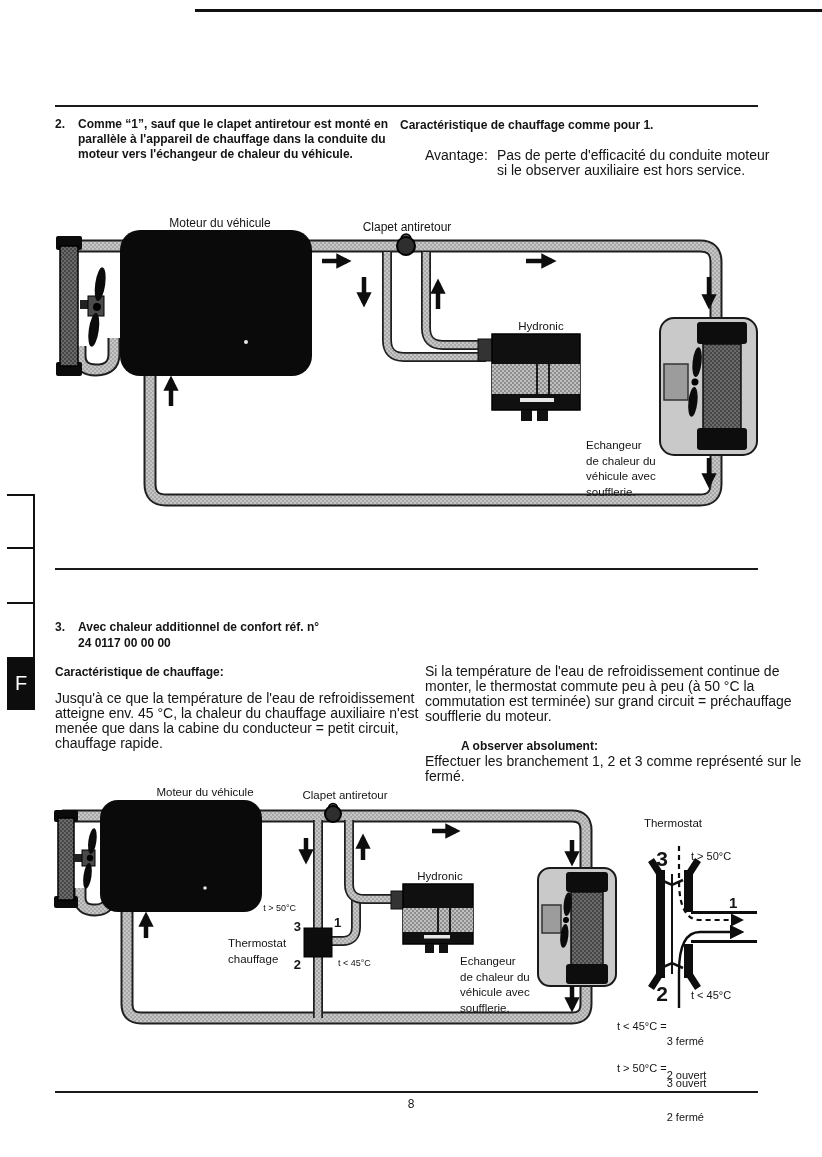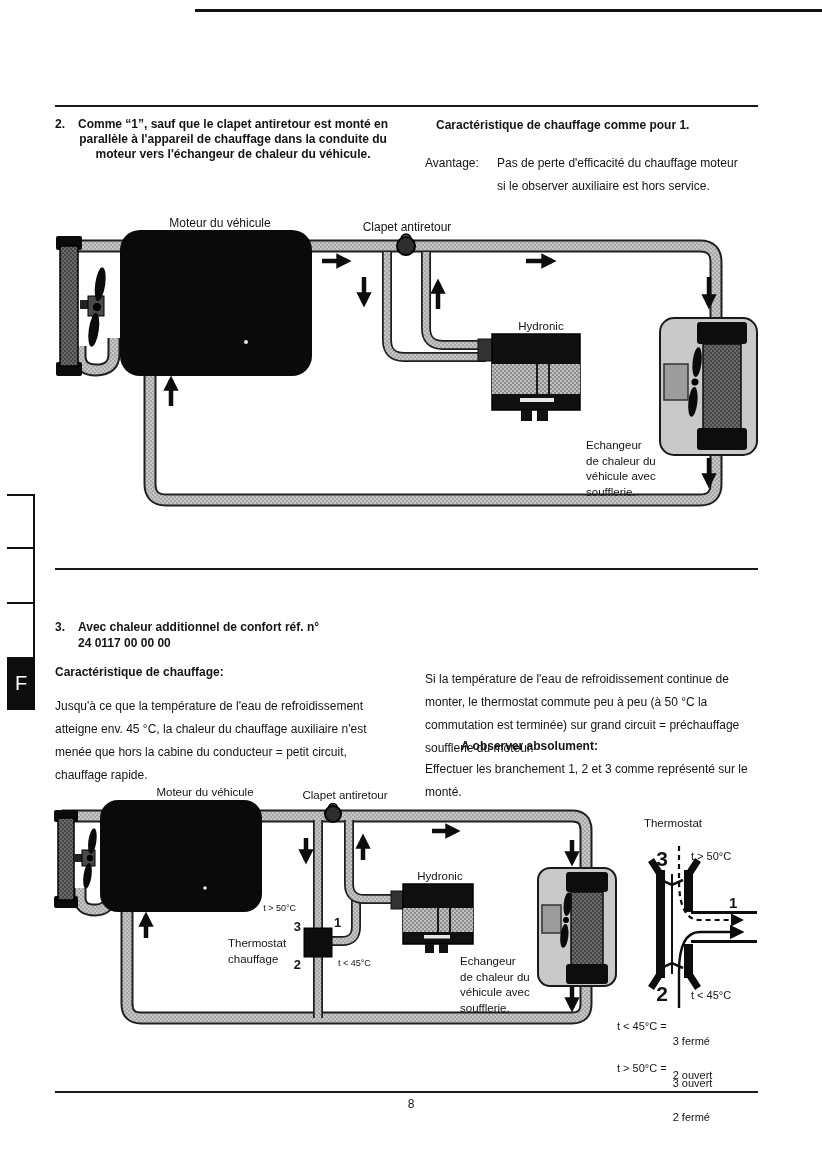--- a/index.html
+++ b/index.html
@@ -1,39 +1,39 @@
 <!DOCTYPE html>
 <html><head>
 <meta charset="utf-8">
 <style>
   html,body{margin:0;padding:0;background:#e8e8e8;}
   .page{position:relative;width:822px;height:1157px;background:#ffffff;
         font-family:"Liberation Sans",sans-serif;color:#141414;overflow:hidden;}
   .abs{position:absolute;}
   .rule{position:absolute;background:#1a1a1a;height:2px;}
-  .ln{height:15px;font-size:12px;line-height:15px;white-space:nowrap;margin-top:8px;}
+  .ln{height:15px;font-size:14px;line-height:15px;white-space:nowrap;}
   .lnb{height:15px;font-size:12px;line-height:15px;font-weight:bold;white-space:nowrap;}
   .ln16{height:16px;font-size:12px;line-height:16px;font-weight:bold;white-space:nowrap;}
   svg.dia{position:absolute;}
   svg text{font-family:"Liberation Sans",sans-serif;fill:#141414;}
   .dlabel{font-size:11.5px;}
   .dlabel12{font-size:12px;}
   .tsm{font-size:9px;}
   .tnum{font-size:13px;font-weight:bold;}
   .tbig{font-size:21px;font-weight:600;}
   .t11{font-size:11px;}
   .t15{font-size:15px;font-weight:600;}
   .po{fill:none;stroke:#1f1f1f;stroke-width:13;stroke-linejoin:round;}
   .pi{fill:none;stroke-width:9;stroke-linejoin:round;}
   .po2{fill:none;stroke:#1f1f1f;stroke-width:10;stroke-linejoin:round;}
   .pi2{fill:none;stroke-width:6.5;stroke-linejoin:round;}
   .arr{stroke:#0d0d0d;stroke-width:4.5;fill:none;}
   .flow{fill:none;stroke:#0d0d0d;}
   .wall{stroke:#0d0d0d;stroke-width:7;}
-  .eq{position:absolute;display:flex;gap:6px;font-size:11px;color:#141414;}
+  .eq{position:absolute;display:flex;gap:0;font-size:11px;color:#141414;}
   .eq .lhs{margin-top:6px;white-space:nowrap;}
   .eq .stack div{height:13px;line-height:13px;white-space:nowrap;margin-top:21px;}
   .ruler-line{position:absolute;background:#111;}
   .ftab{position:absolute;background:#0d0d0d;color:#fff;text-align:center;
         font-size:20px;line-height:53px;}
   .pagenum{position:absolute;left:0;right:0;text-align:center;font-size:12px;}
 </style>
 </head>
 <body>
 
@@ -45,29 +45,29 @@
   <div class="rule" style="left:55px;top:568px;width:703px;"></div>
   <div class="rule" style="left:55px;top:1091px;width:703px;"></div>
 
   <div class="ruler-line" style="left:33px;top:494px;width:2px;height:216px;"></div>
   <div class="ruler-line" style="left:7px;top:494px;width:28px;height:2px;"></div>
   <div class="ruler-line" style="left:7px;top:547px;width:28px;height:2px;"></div>
   <div class="ruler-line" style="left:7px;top:602px;width:28px;height:2px;"></div>
   <div class="ftab" style="left:7px;top:657px;width:28px;height:53px;"><span>F</span></div>
 
   <div class="abs lnb" style="left:55px;top:117px;">2.</div>
-  <div class="abs" style="left:78px;top:117px;text-align:center;">
+  <div class="abs" style="left:78px;top:117px;">
     <div class="lnb">Comme “1”, sauf que le clapet antiretour est monté en</div>
     <div class="lnb">parallèle à l'appareil de chauffage dans la conduite du</div>
     <div class="lnb">moteur vers l'échangeur de chaleur du véhicule.</div>
   </div>
-  <div class="abs lnb" style="left:436px;top:118px;text-align:center;">Caractéristique de chauffage comme pour 1.</div>
+  <div class="abs lnb" style="left:400px;top:118px;text-align:center;">Caractéristique de chauffage comme pour 1.</div>
   <div class="abs ln" style="left:425px;top:148px;">Avantage:</div>
   <div class="abs" style="left:497px;top:148px;">
-    <div class="ln">Pas de perte d'efficacité du chauffage moteur</div>
+    <div class="ln">Pas de perte d'efficacité du conduite moteur</div>
     <div class="ln">si le observer auxiliaire est hors service.</div>
   </div>
 
   <svg class="dia" style="left:40px;top:198px;" width="740" height="330" viewBox="40 198 740 330">
     <defs>
       <pattern id="pp1" width="4" height="4" patternUnits="userSpaceOnUse">
         <rect width="4" height="4" fill="#a8a8a8"></rect>
           <rect width="2" height="2" fill="#c6c6c6"></rect>
           <rect x="2" y="2" width="2" height="2" fill="#c6c6c6"></rect>
       </pattern>
@@ -171,33 +171,33 @@
 
   <div class="abs ln16" style="left:55px;top:619px;">3.</div>
   <div class="abs" style="left:78px;top:619px;">
     <div class="ln16">Avec chaleur additionnel de confort réf. n°</div>
     <div class="ln16">24 0117 00 00 00</div>
   </div>
   <div class="abs lnb" style="left:55px;top:665px;">Caractéristique de chauffage:</div>
   <div class="abs" style="left:55px;top:691px;">
     <div class="ln">Jusqu'à ce que la température de l'eau de refroidissement</div>
     <div class="ln">atteigne env. 45 °C, la chaleur du chauffage auxiliaire n'est</div>
-    <div class="ln">menée que hors la cabine du conducteur = petit circuit,</div>
+    <div class="ln">menée que dans la cabine du conducteur = petit circuit,</div>
     <div class="ln">chauffage rapide.</div>
   </div>
   <div class="abs" style="left:425px;top:664px;">
     <div class="ln">Si la température de l'eau de refroidissement continue de</div>
     <div class="ln">monter, le thermostat commute peu à peu (à 50 °C la</div>
     <div class="ln">commutation est terminée) sur grand circuit = préchauffage</div>
     <div class="ln">soufflerie du moteur.</div>
   </div>
   <div class="abs lnb" style="left:425px;top:739px;margin-left:36px;">A observer absolument:</div>
   <div class="abs" style="left:425px;top:754px;">
     <div class="ln">Effectuer les branchement 1, 2 et 3 comme représenté sur le</div>
-    <div class="ln">monté.</div>
+    <div class="ln">fermé.</div>
   </div>
 
   <svg class="dia" style="left:40px;top:778px;" width="740" height="330" viewBox="40 778 740 330">
     <defs>
       <pattern id="pp2" width="4" height="4" patternUnits="userSpaceOnUse">
         <rect width="4" height="4" fill="#a8a8a8"></rect>
           <rect width="2" height="2" fill="#c6c6c6"></rect>
           <rect x="2" y="2" width="2" height="2" fill="#c6c6c6"></rect>
       </pattern>
       <pattern id="dk2" width="4" height="4" patternUnits="userSpaceOnUse">

